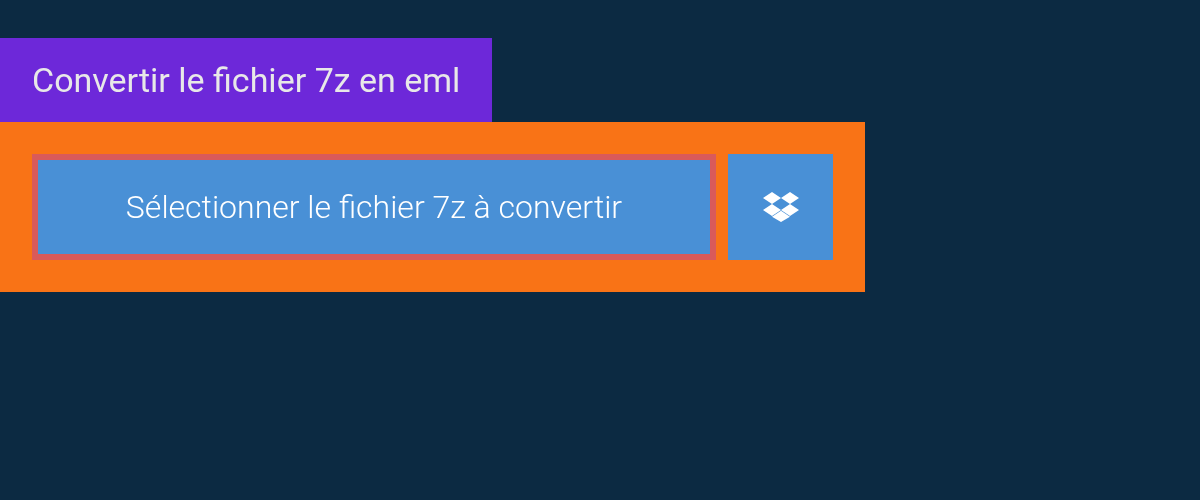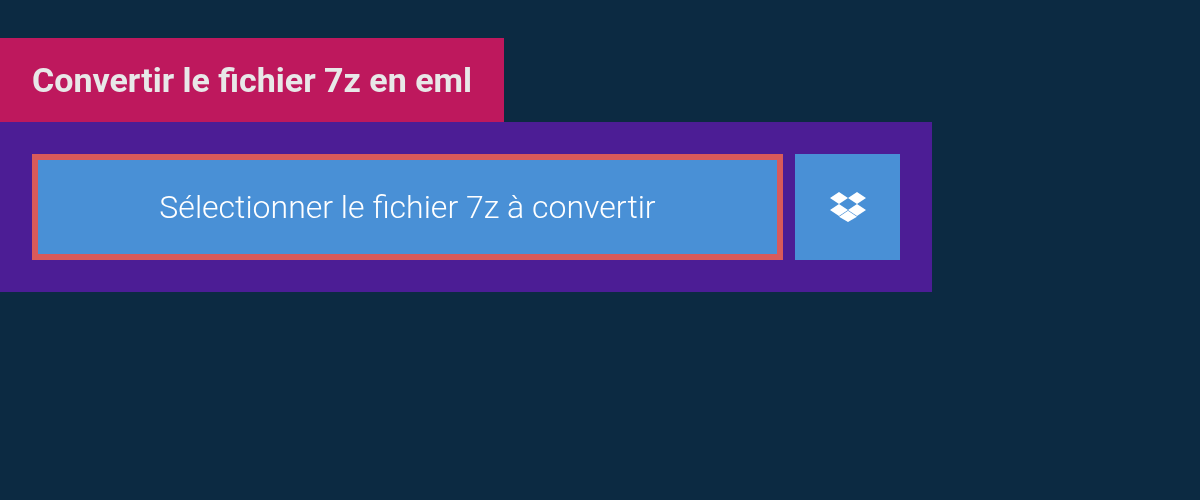--- a/index.html
+++ b/index.html
@@ -11,32 +11,32 @@
       background-color: #0c2a42;
       font-family: -apple-system, BlinkMacSystemFont, "Segoe UI", Roboto, Helvetica, Arial, sans-serif;
       width: 1200px;
       height: 500px;
       overflow: hidden;
     }
     .tab-container {
       padding-top: 38px;
     }
     .tab-header {
-      background-color: #be185d;
+      background-color: #6d28d9;
       color: #e8e8e8;
       font-size: 34px;
-      font-weight: 700;
+      font-weight: 400;
       padding: 22px 32px;
       display: inline-block;
       margin-left: 0;
     }
     .panel {
-      background-color: #4c1d95;
+      background-color: #f97316;
       padding: 32px;
-      width: 932px;
+      width: 865px;
       display: flex;
       gap: 12px;
       align-items: stretch;
     }
     .select-button {
       flex: 1;
       background-color: #4990d6;
       border: 6px solid #d95a5a;
       color: #ffffff;
       font-size: 32px;

